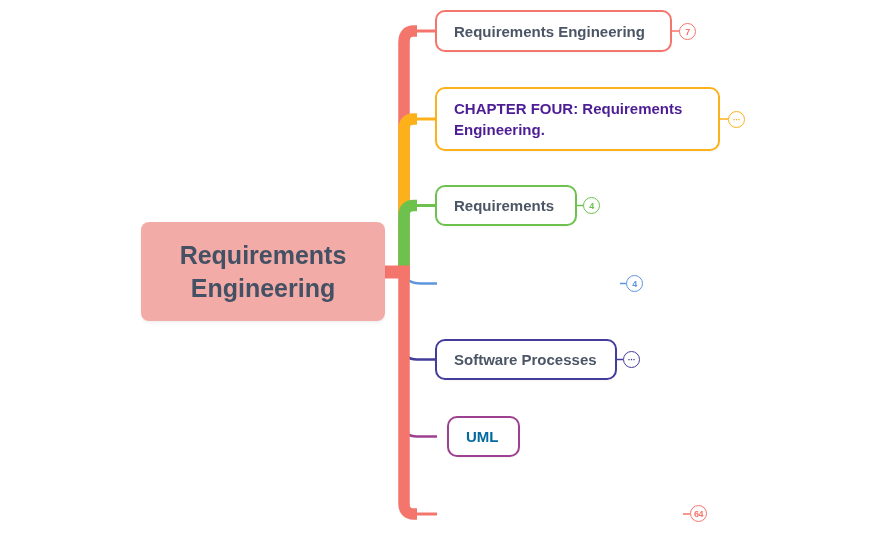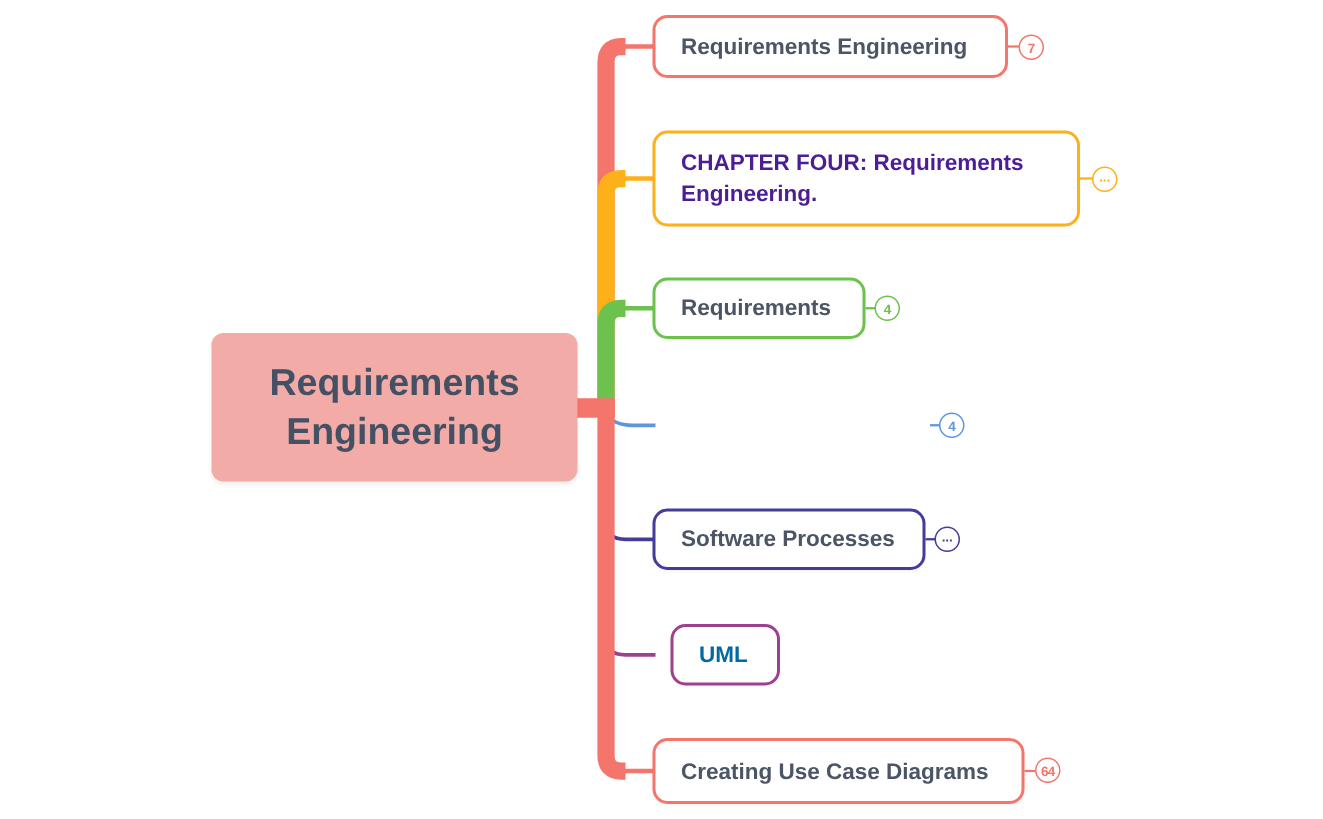--- a/index.html
+++ b/index.html
@@ -100,21 +100,20 @@
 
   <div class="node" style="left: 435px; top: 87px; width: 285px; height: 64px; border-color: rgb(252, 177, 27); color: #4c1d95;">CHAPTER FOUR: Requirements Engineering.</div>
 
   <div class="node" style="left: 435px; top: 185px; width: 142px; height: 41px; border-color: rgb(108, 194, 77); color: rgb(75, 85, 101);">Requirements</div>
 
 
   <div class="node" style="left: 435px; top: 339px; width: 182px; height: 41px; border-color: rgb(68, 60, 155); color: rgb(75, 85, 101);">Software Processes</div>
 
   <div class="node" style="left: 435px; top: 416px; width: 73px; height: 41px; border-color: rgb(157, 64, 144); color: #0369a1; margin-left: 12px;">UML</div>
 
-  <div class="node" style="left: 435px; top: 492px; width: 248px; height: 44px; border-color: rgb(244, 117, 107); color: rgb(75, 85, 101);">Creating Use Case Diagrams</div>
 
   <div class="badge" style="left: 679px; top: 23px; border-color: rgb(244, 117, 107); color: rgb(244, 117, 107);">7</div>
 
   <div class="badge" style="left: 728px; top: 111px; border-color: rgb(252, 177, 27); color: rgb(252, 177, 27);">···</div>
 
   <div class="badge" style="left: 583px; top: 197px; border-color: rgb(108, 194, 77); color: rgb(108, 194, 77);">4</div>
 
   <div class="badge" style="left: 626px; top: 275px; border-color: rgb(95, 149, 221); color: rgb(95, 149, 221);">4</div>
 
   <div class="badge" style="left: 623px; top: 351px; border-color: rgb(68, 60, 155); color: rgb(68, 60, 155);">···</div>

